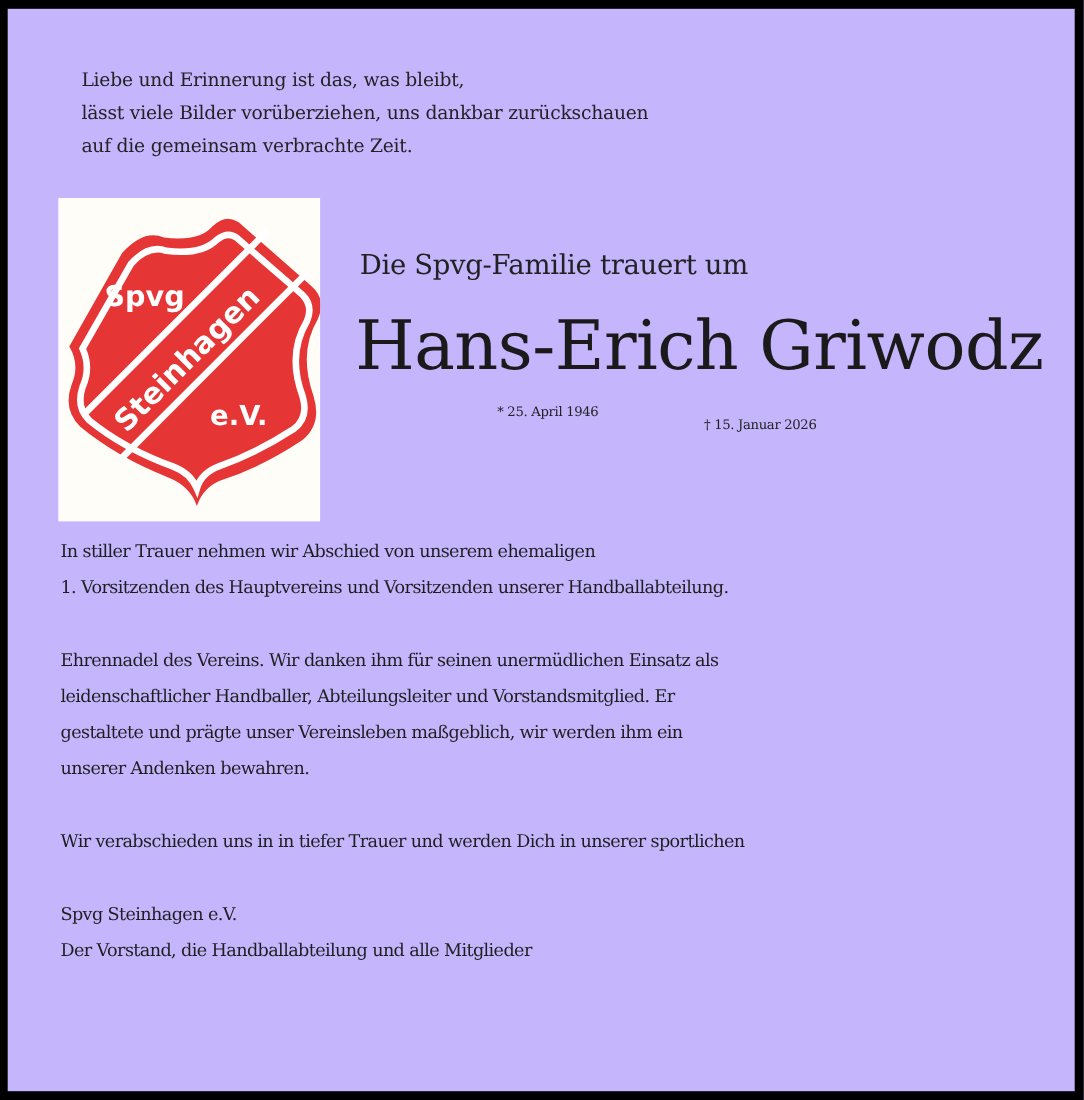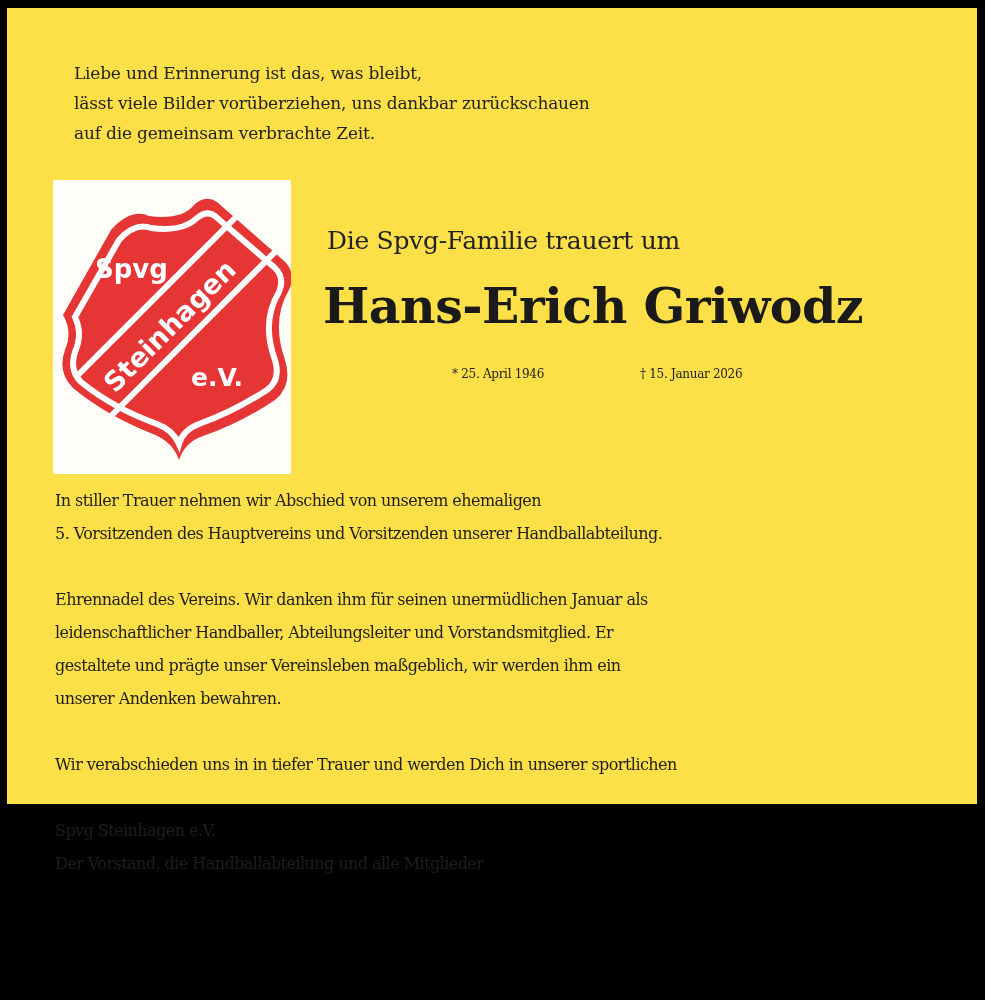--- a/index.html
+++ b/index.html
@@ -11,22 +11,22 @@
       width: 985px;
       height: 1000px;
       position: relative;
       overflow: hidden;
     }
     .page {
       position: absolute;
       left: 7px;
       top: 8px;
       width: 970px;
-      height: 796px;
-      background: #fde047;
+      height: 984px;
+      background: #c4b5fd;
       color: #1a1a1a;
       font-family: "DejaVu Serif", "Liberation Serif", serif;
     }
     .poem {
       position: absolute;
       left: 67px;
       top: 50px;
       font-size: 17px;
       line-height: 30px;
       letter-spacing: -0.2px;
@@ -55,37 +55,37 @@
       top: 218px;
       font-size: 25px;
       letter-spacing: -0.3px;
       color: #222;
       white-space: nowrap;
     }
     .name {
       position: absolute;
       left: 316px;
       top: 272px;
-      font-size: 49px;
-      font-weight: bold;
+      font-size: 62px;
+      font-weight: normal;
       letter-spacing: -0.5px;
       color: #1a1a1a;
       white-space: nowrap;
       line-height: 1.1;
     }
     .dates {
       position: absolute;
       top: 359px;
       font-size: 12px;
       color: #222;
       white-space: nowrap;
       letter-spacing: -0.3px;
     }
     .date-born { left: 445px; }
-    .date-died { left: 633px; }
+    .date-died { left: 633px; margin-top: 12px; }
 
     .body-text {
       position: absolute;
       left: 48px;
       top: 476px;
       width: 900px;
       font-size: 16px;
       line-height: 33px;
       letter-spacing: -0.55px;
       color: #1e1e1e;
@@ -126,24 +126,24 @@
   </div>
 
   <div class="intro">Die Spvg-Familie trauert um</div>
   <div class="name">Hans-Erich Griwodz</div>
   <div class="dates date-born">* 25. April 1946</div>
   <div class="dates date-died">† 15. Januar 2026</div>
 
   <div class="body-text">
     <p>
       <span class="line">In stiller Trauer nehmen wir Abschied von unserem ehemaligen</span>
-      <span class="line">5. Vorsitzenden des Hauptvereins und Vorsitzenden unserer Handballabteilung.</span>
+      <span class="line">1. Vorsitzenden des Hauptvereins und Vorsitzenden unserer Handballabteilung.</span>
     </p>
     <p>
-      <span class="line">Ehrennadel des Vereins. Wir danken ihm für seinen unermüdlichen Januar als</span>
+      <span class="line">Ehrennadel des Vereins. Wir danken ihm für seinen unermüdlichen Einsatz als</span>
       <span class="line">leidenschaftlicher Handballer, Abteilungsleiter und Vorstandsmitglied.  Er</span>
       <span class="line">gestaltete und prägte unser Vereinsleben maßgeblich, wir werden ihm ein</span>
       <span class="line">unserer Andenken bewahren.</span>
     </p>
     <p>
       <span class="line">Wir verabschieden uns in in tiefer Trauer und werden Dich in unserer sportlichen</span>
     </p>
     <p>
       <span class="line">Spvg Steinhagen e.V.</span>
       <span class="line">Der Vorstand, die Handballabteilung und alle Mitglieder</span>

